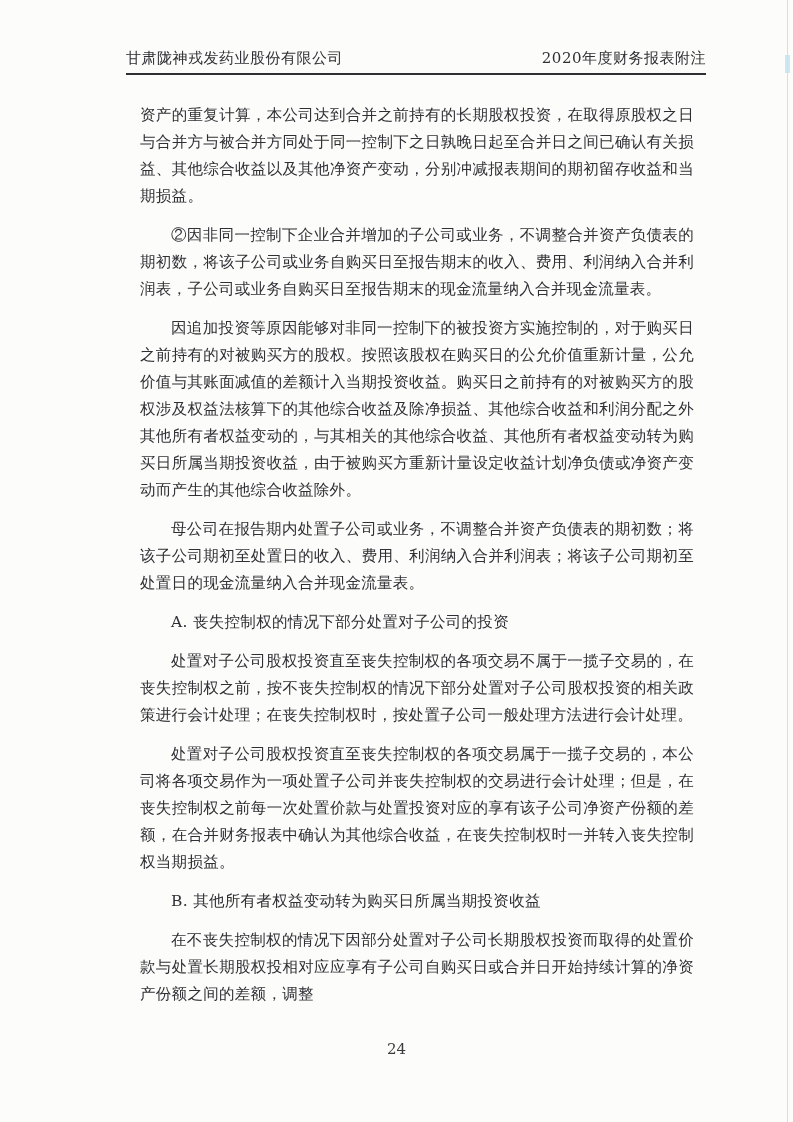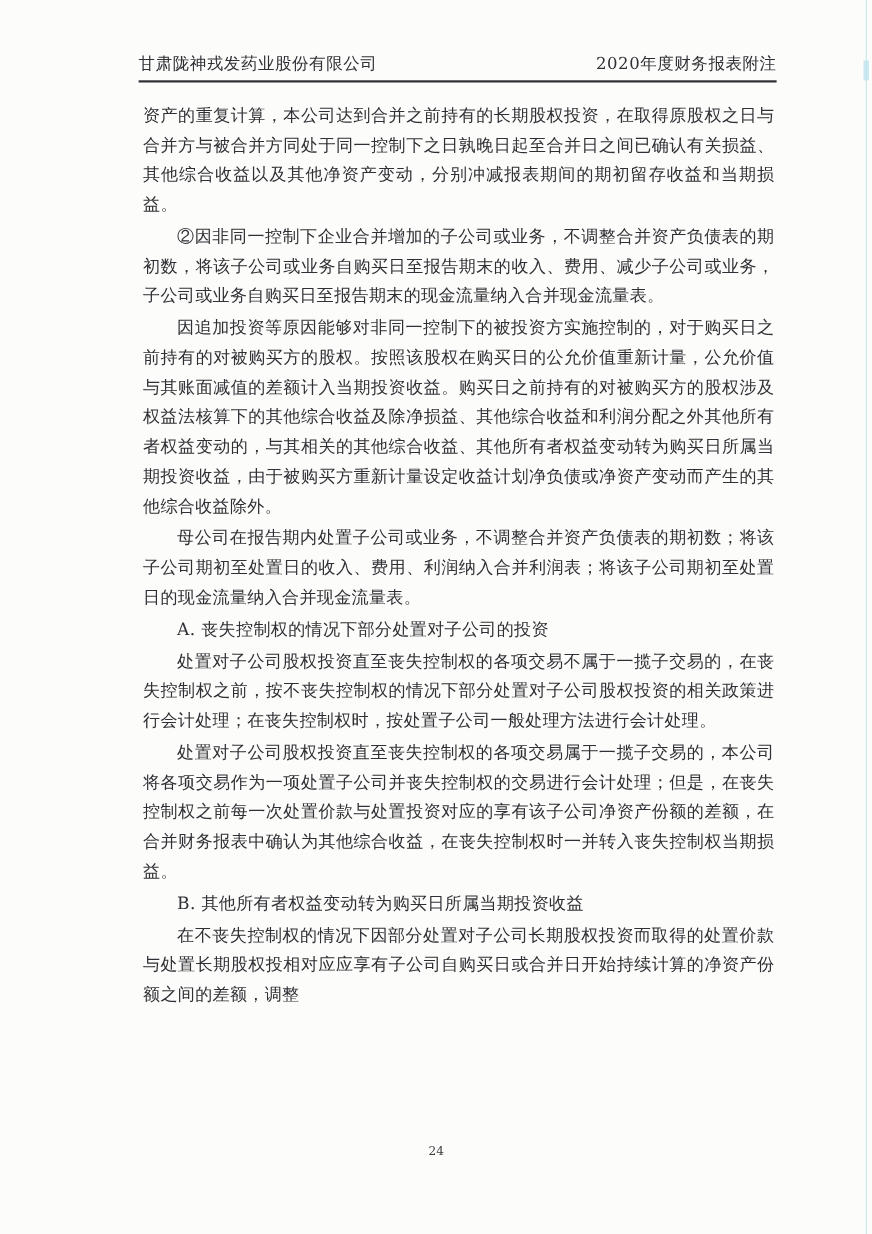--- a/index.html
+++ b/index.html
@@ -33,29 +33,29 @@
     position: absolute;
     left: 128px;
     top: 90px;
     width: 578px;
     font-size: 15.5px;
     line-height: 27px;
     text-align: justify;
     text-justify: inter-ideograph;
     letter-spacing: 0.3px;
   }
-  .doc-body p { margin: 2px; }
+  .doc-body p { margin: 12px; }
   .doc-body p.indent { text-indent: 2em; }
   .footer {
     position: absolute;
     left: 0;
     top: 1040px;
     width: 100%;
     text-align: center;
-    font-size: 11px;
+    font-size: 15px;
     color: #3a3a40;
   }
   .scan-line {
     position: absolute;
     top: 0;
     bottom: 0;
     right: 5px;
     width: 1px;
     background: #c5e7eb;
   }
@@ -74,21 +74,21 @@
 
 <div class="page">
 
   <div class="header">
     <span>甘肃陇神戎发药业股份有限公司</span>
     <span>2020年度财务报表附注</span>
   </div>
 
   <div class="doc-body">
     <p>资产的重复计算，本公司达到合并之前持有的长期股权投资，在取得原股权之日与合并方与被合并方同处于同一控制下之日孰晚日起至合并日之间已确认有关损益、其他综合收益以及其他净资产变动，分别冲减报表期间的期初留存收益和当期损益。</p>
-    <p class="indent">②因非同一控制下企业合并增加的子公司或业务，不调整合并资产负债表的期初数，将该子公司或业务自购买日至报告期末的收入、费用、减少子公司或业务，子公司或业务自购买日至报告期末的现金流量纳入合并现金流量表。</p>
+    <p class="indent">②因非同一控制下企业合并增加的子公司或业务，不调整合并资产负债表的期初数，将该子公司或业务自购买日至报告期末的收入、费用、利润纳入合并利润表，子公司或业务自购买日至报告期末的现金流量纳入合并现金流量表。</p>
     <p class="indent">因追加投资等原因能够对非同一控制下的被投资方实施控制的，对于购买日之前持有的对被购买方的股权。按照该股权在购买日的公允价值重新计量，公允价值与其账面减值的差额计入当期投资收益。购买日之前持有的对被购买方的股权涉及权益法核算下的其他综合收益及除净损益、其他综合收益和利润分配之外其他所有者权益变动的，与其相关的其他综合收益、其他所有者权益变动转为购买日所属当期投资收益，由于被购买方重新计量设定收益计划净负债或净资产变动而产生的其他综合收益除外。</p>
     <p class="indent">母公司在报告期内处置子公司或业务，不调整合并资产负债表的期初数；将该子公司期初至处置日的收入、费用、利润纳入合并利润表；将该子公司期初至处置日的现金流量纳入合并现金流量表。</p>
     <p class="indent">A. 丧失控制权的情况下部分处置对子公司的投资</p>
     <p class="indent">处置对子公司股权投资直至丧失控制权的各项交易不属于一揽子交易的，在丧失控制权之前，按不丧失控制权的情况下部分处置对子公司股权投资的相关政策进行会计处理；在丧失控制权时，按处置子公司一般处理方法进行会计处理。</p>
     <p class="indent">处置对子公司股权投资直至丧失控制权的各项交易属于一揽子交易的，本公司将各项交易作为一项处置子公司并丧失控制权的交易进行会计处理；但是，在丧失控制权之前每一次处置价款与处置投资对应的享有该子公司净资产份额的差额，在合并财务报表中确认为其他综合收益，在丧失控制权时一并转入丧失控制权当期损益。</p>
     <p class="indent">B. 其他所有者权益变动转为购买日所属当期投资收益</p>
     <p class="indent">在不丧失控制权的情况下因部分处置对子公司长期股权投资而取得的处置价款与处置长期股权投相对应应享有子公司自购买日或合并日开始持续计算的净资产份额之间的差额，调整</p>
   </div>
 
   <div class="footer">24</div>

